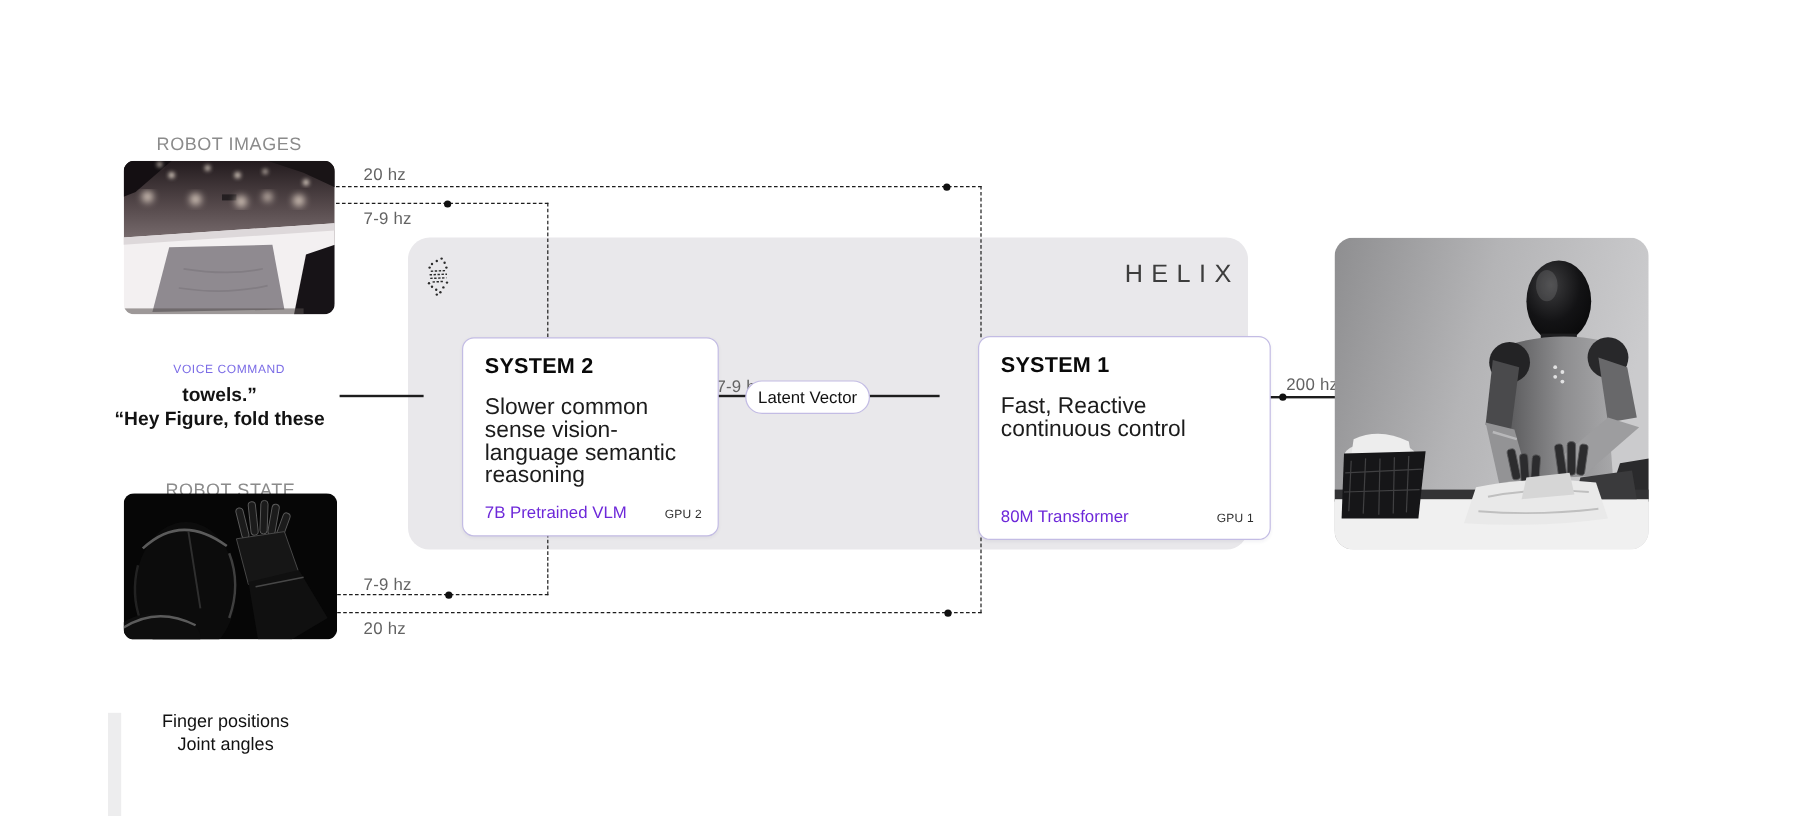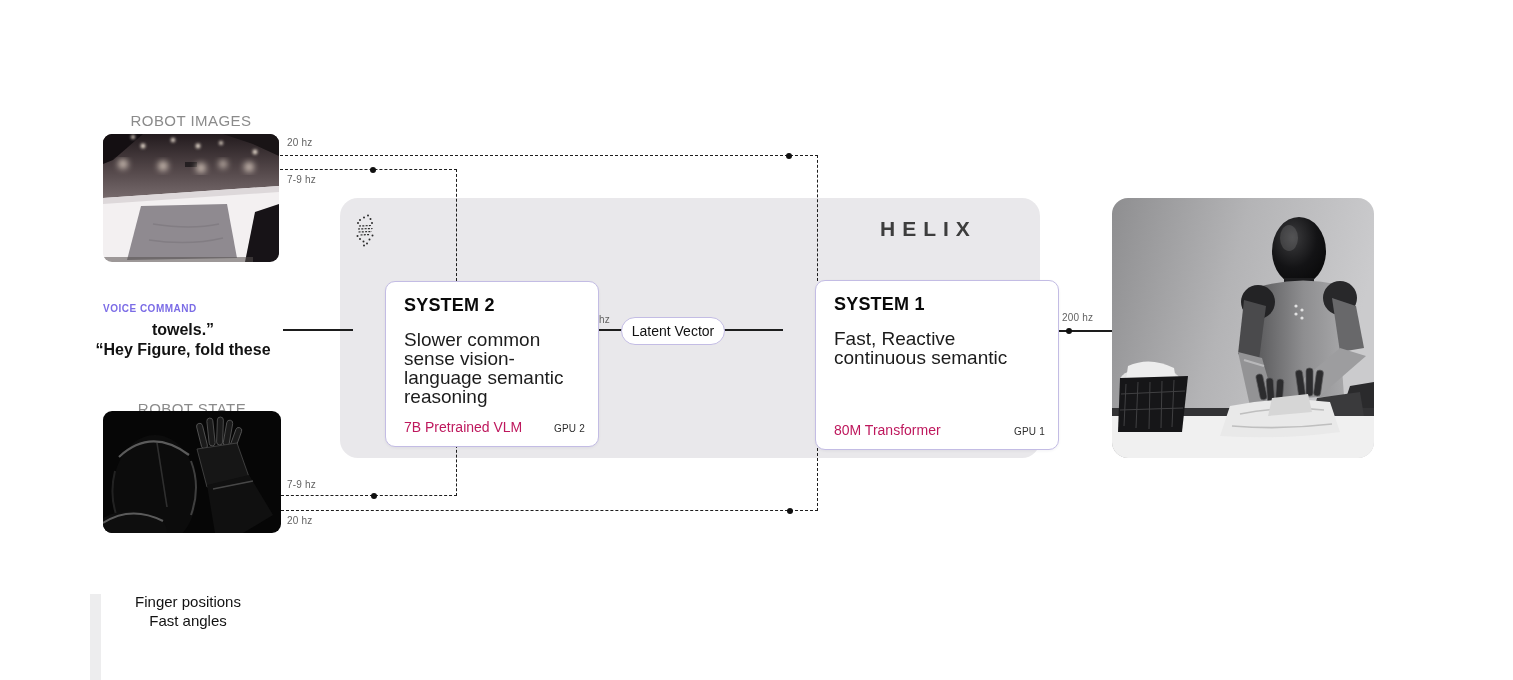--- a/index.html
+++ b/index.html
@@ -2,54 +2,54 @@
 <html><head>
 <meta charset="utf-8">
 <style>
   html,body{margin:0;padding:0;background:#fff;}
   .canvas{position:relative;width:1513px;height:680px;background:#ffffff;
           font-family:"Liberation Sans",sans-serif;overflow:hidden;color:#111;}
 
   
   .cap-label{position:absolute;font-size:15px;letter-spacing:.45px;color:#8b8b8b;
              text-align:center;white-space:nowrap;}
-  .freq{position:absolute;font-size:10px;color:#636363;letter-spacing:.2px;white-space:nowrap;}
+  .freq{position:absolute;font-size:14px;color:#636363;letter-spacing:.2px;white-space:nowrap;margin-left:16px;}
 
   
   .hdash{position:absolute;height:0;border-top:1.6px dashed #1d1d1d;}
   .vdash{position:absolute;width:0;border-left:1.6px dashed #1d1d1d;}
   .hsolid{position:absolute;height:1.6px;background:#1d1d1d;}
   .dot{position:absolute;width:6px;height:6px;border-radius:50%;background:#101010;}
 
   
   .tile{position:absolute;border-radius:9px;overflow:hidden;}
   .tile svg{display:block;}
 
   
-  .voice-label{position:absolute;font-size:10px;letter-spacing:.5px;font-weight:bold;}
+  .voice-label{position:absolute;font-size:10px;letter-spacing:.5px;text-align:center;}
   .voice-text{position:absolute;font-size:16px;font-weight:700;line-height:20px;
               text-align:center;color:#121212;}
   .caption-text{position:absolute;font-size:15px;line-height:19px;text-align:center;color:#121212;}
 
   
   .panel{position:absolute;left:340px;top:198px;width:700px;height:260px;
          background:#e9e8eb;border-radius:18px;}
-  .brand{position:absolute;left:880px;top:217px;width:153px;
-         font-size:21px;font-weight:700;letter-spacing:7px;color:#3d3d3d;}
+  .brand{position:absolute;left:880px;top:217px;width:153px;text-align:right;
+         font-size:21px;font-weight:400;letter-spacing:7px;color:#3d3d3d;}
   .logo{position:absolute;left:354px;top:213px;}
 
   
   .sysbox{position:absolute;background:#ffffff;border:1px solid #c3bce4;border-radius:10px;
           box-shadow:0 1px 3px rgba(40,30,90,.06);margin-left:32px;}
   .sysbox .title{position:absolute;left:18px;top:13px;font-size:18px;font-weight:700;
                  letter-spacing:.2px;color:#0a0a0a;}
   .sysbox .desc{position:absolute;left:18px;top:48px;font-size:19px;line-height:19px;color:#1c1c1c;}
   .sysbox .footer{position:absolute;left:18px;right:13px;bottom:11px;display:flex;
                   justify-content:space-between;align-items:baseline;}
-  .sysbox .model{font-size:14px;color:#be185d;}
+  .sysbox .model{font-size:14px;color:#6d28d9;}
   .sysbox .gpu{font-size:10px;color:#2e2e2e;letter-spacing:.2px;}
   #system2{left:353px;top:281px;width:212px;height:164px;}
   #system1{left:783px;top:280px;width:242px;height:168px;}
 
   .pill{position:absolute;left:621px;top:317px;width:102px;height:26px;background:#fff;
         border:1px solid #c3bce4;border-radius:14px;display:flex;align-items:center;
         justify-content:center;font-size:14px;color:#111;}
 
   .edge-strip{position:absolute;left:90px;top:594px;width:11px;height:86px;background:#ededee;}
 </style>
@@ -133,21 +133,21 @@
         <polygon points="104,74 146,64 170,104 140,122 112,122" fill="#101010"></polygon>
         <path d="M110,78 L 150,70" stroke="#555" stroke-width="1.4" opacity="0.8"></path>
       </g>
       <ellipse cx="28" cy="120" rx="36" ry="20" fill="#0e0e0e"></ellipse>
       <path d="M0,112 Q 28,94 60,110" stroke="#6f6f6f" stroke-width="2" fill="none" opacity="0.8"></path>
     </svg>
   </div>
 
   <div class="caption-text" style="left:83px;top:544px;width:210px;margin-top:48px;">
     <div>Finger positions</div>
-    <div>Fast angles</div>
+    <div>Joint angles</div>
   </div>
 
   <div class="panel"></div>
 
   <div class="logo">
     <svg width="22" height="34" viewBox="0 0 22 34">
       <g fill="#2b2b2b">
         <circle cx="14" cy="2.5" r="1"></circle>
           <circle cx="10" cy="4.5" r="1"></circle>
           <circle cx="6" cy="7" r="1"></circle>
@@ -211,21 +211,21 @@
       <span class="gpu">GPU 2</span>
     </div>
   </div>
 
   <div class="pill">
     <span>Latent Vector</span>
   </div>
 
   <div class="sysbox" id="system1">
     <div class="title">SYSTEM 1</div>
-    <div class="desc" style="width:205px;">Fast, Reactive continuous semantic</div>
+    <div class="desc" style="width:205px;">Fast, Reactive continuous control</div>
     <div class="footer">
       <span class="model">80M Transformer</span>
       <span class="gpu">GPU 1</span>
     </div>
   </div>
 
   <div class="tile" style="left:1112px;top:198px;width:262px;height:260px;border-radius:16px;">
     <svg width="262" height="260" viewBox="0 0 262 260">
       <defs>
         <linearGradient id="wallg" x1="0" y1="0" x2="1" y2="0.25">

